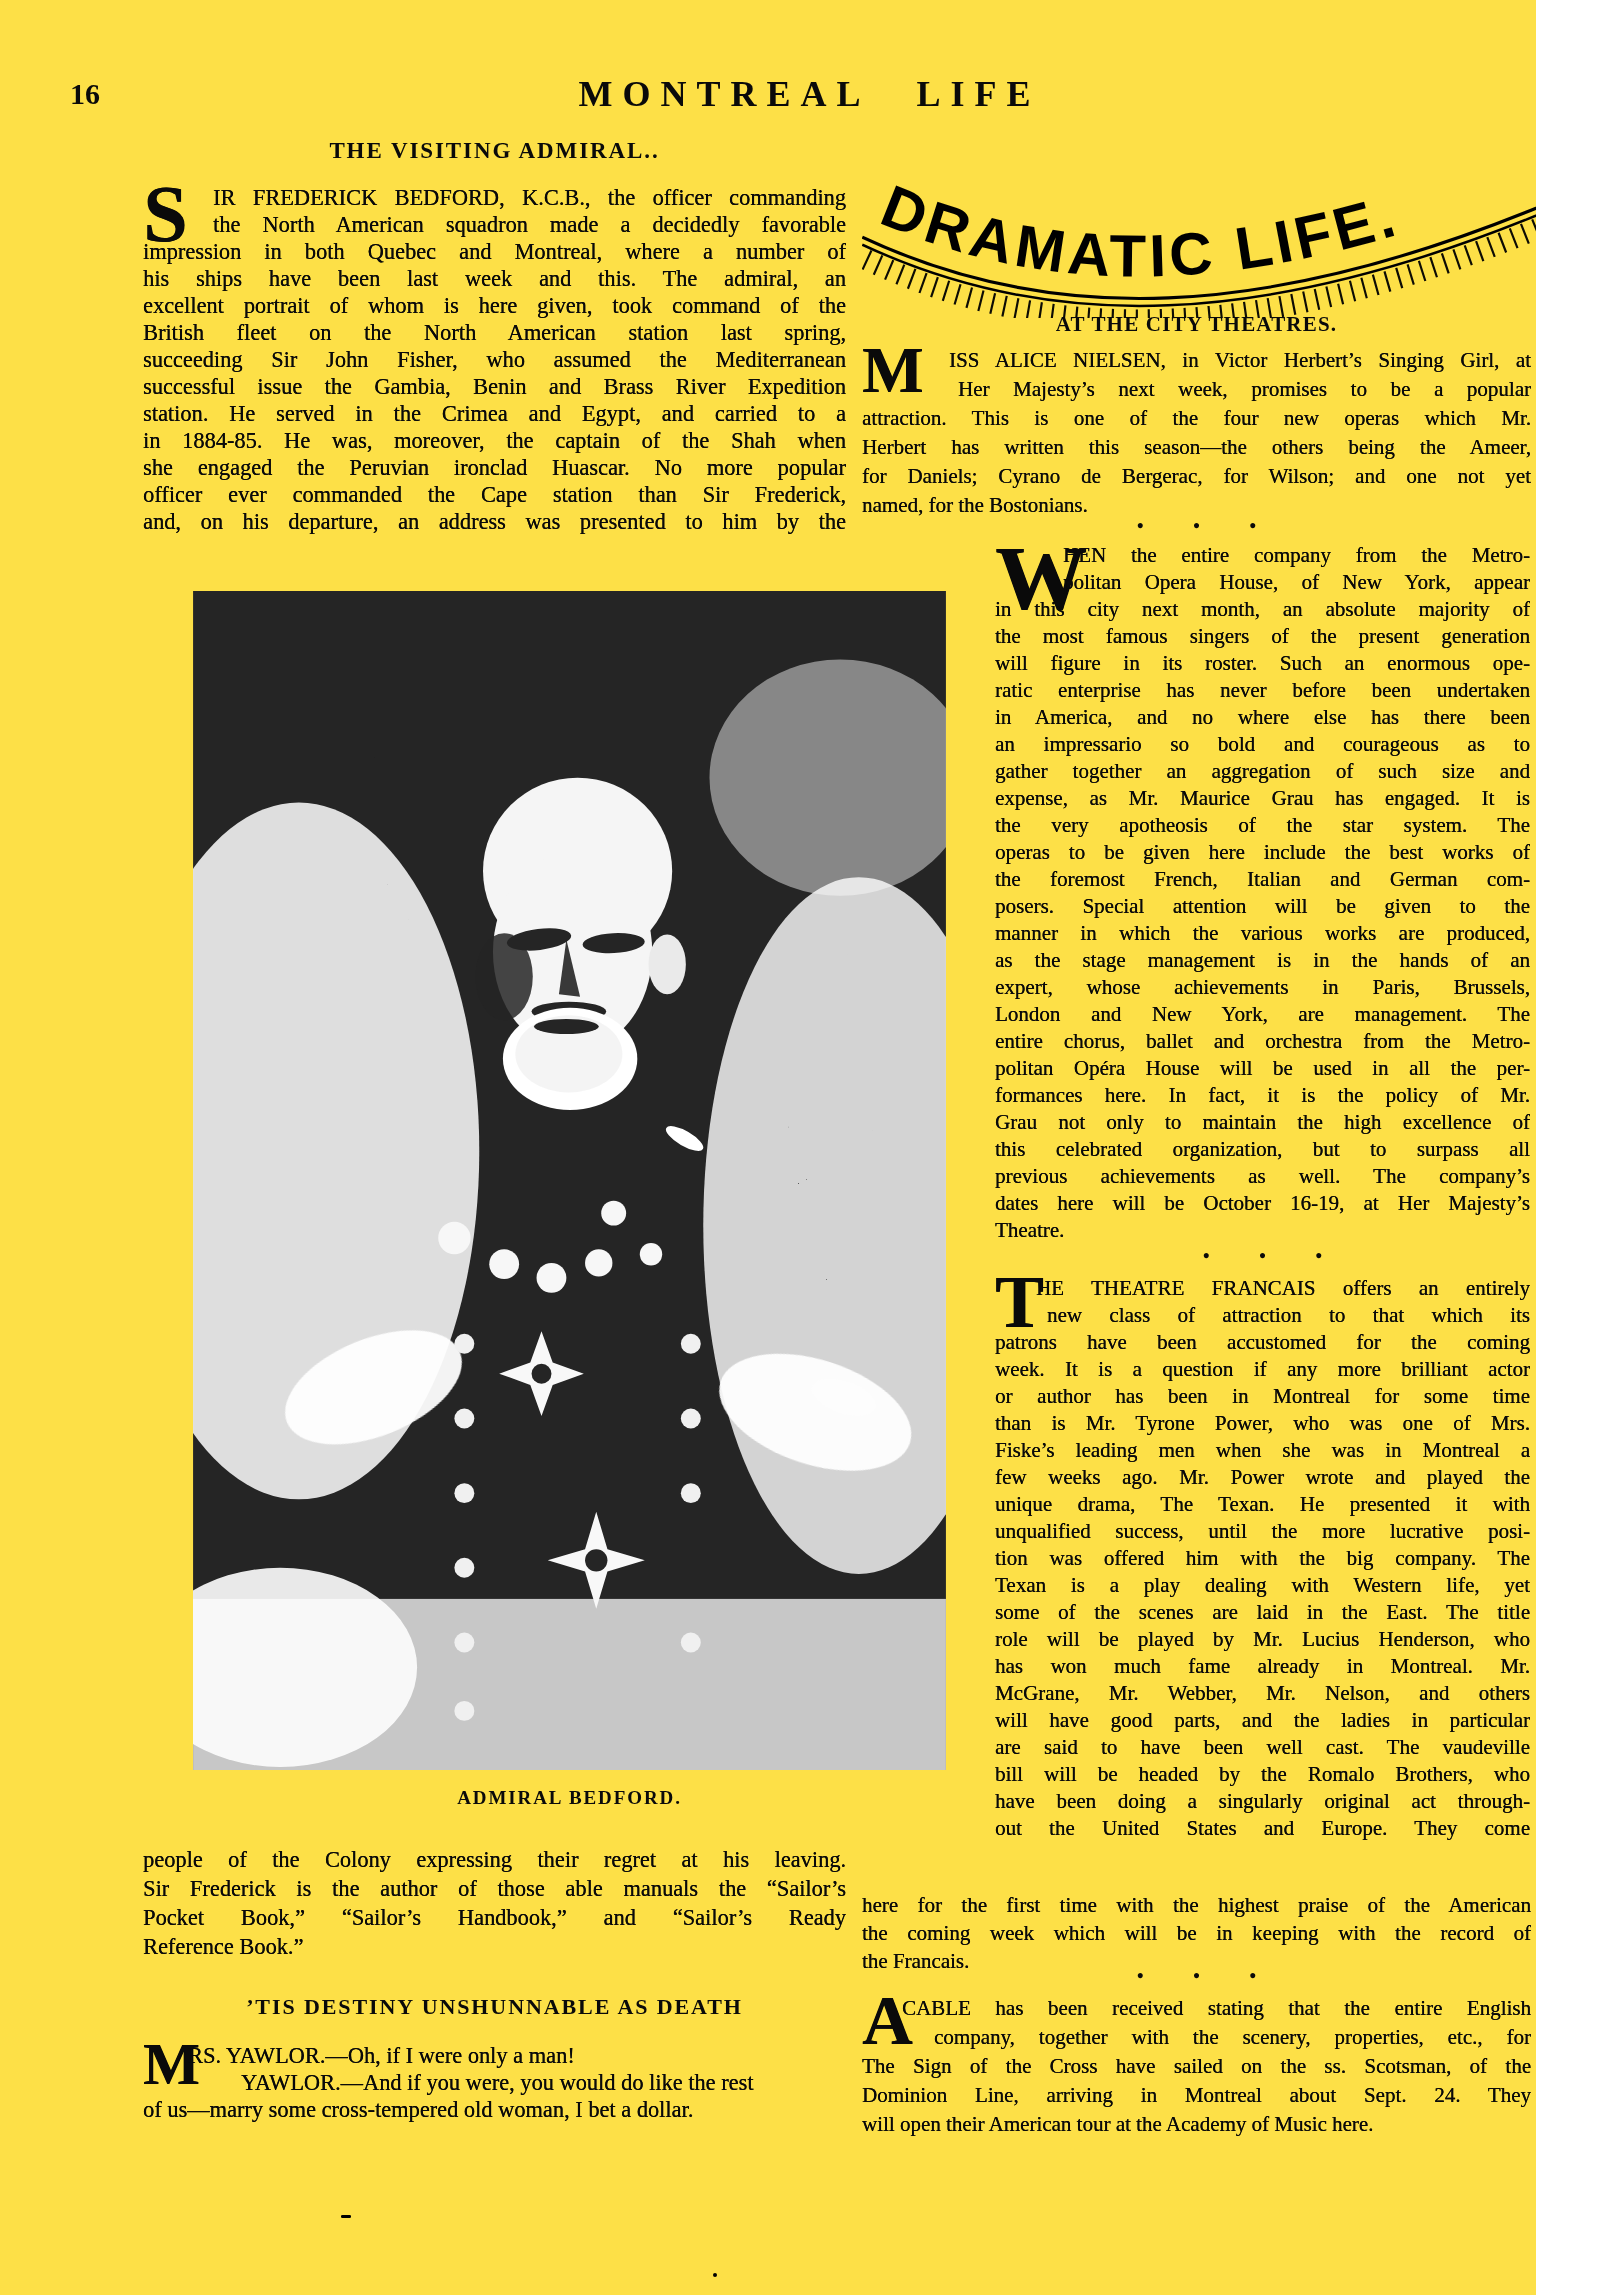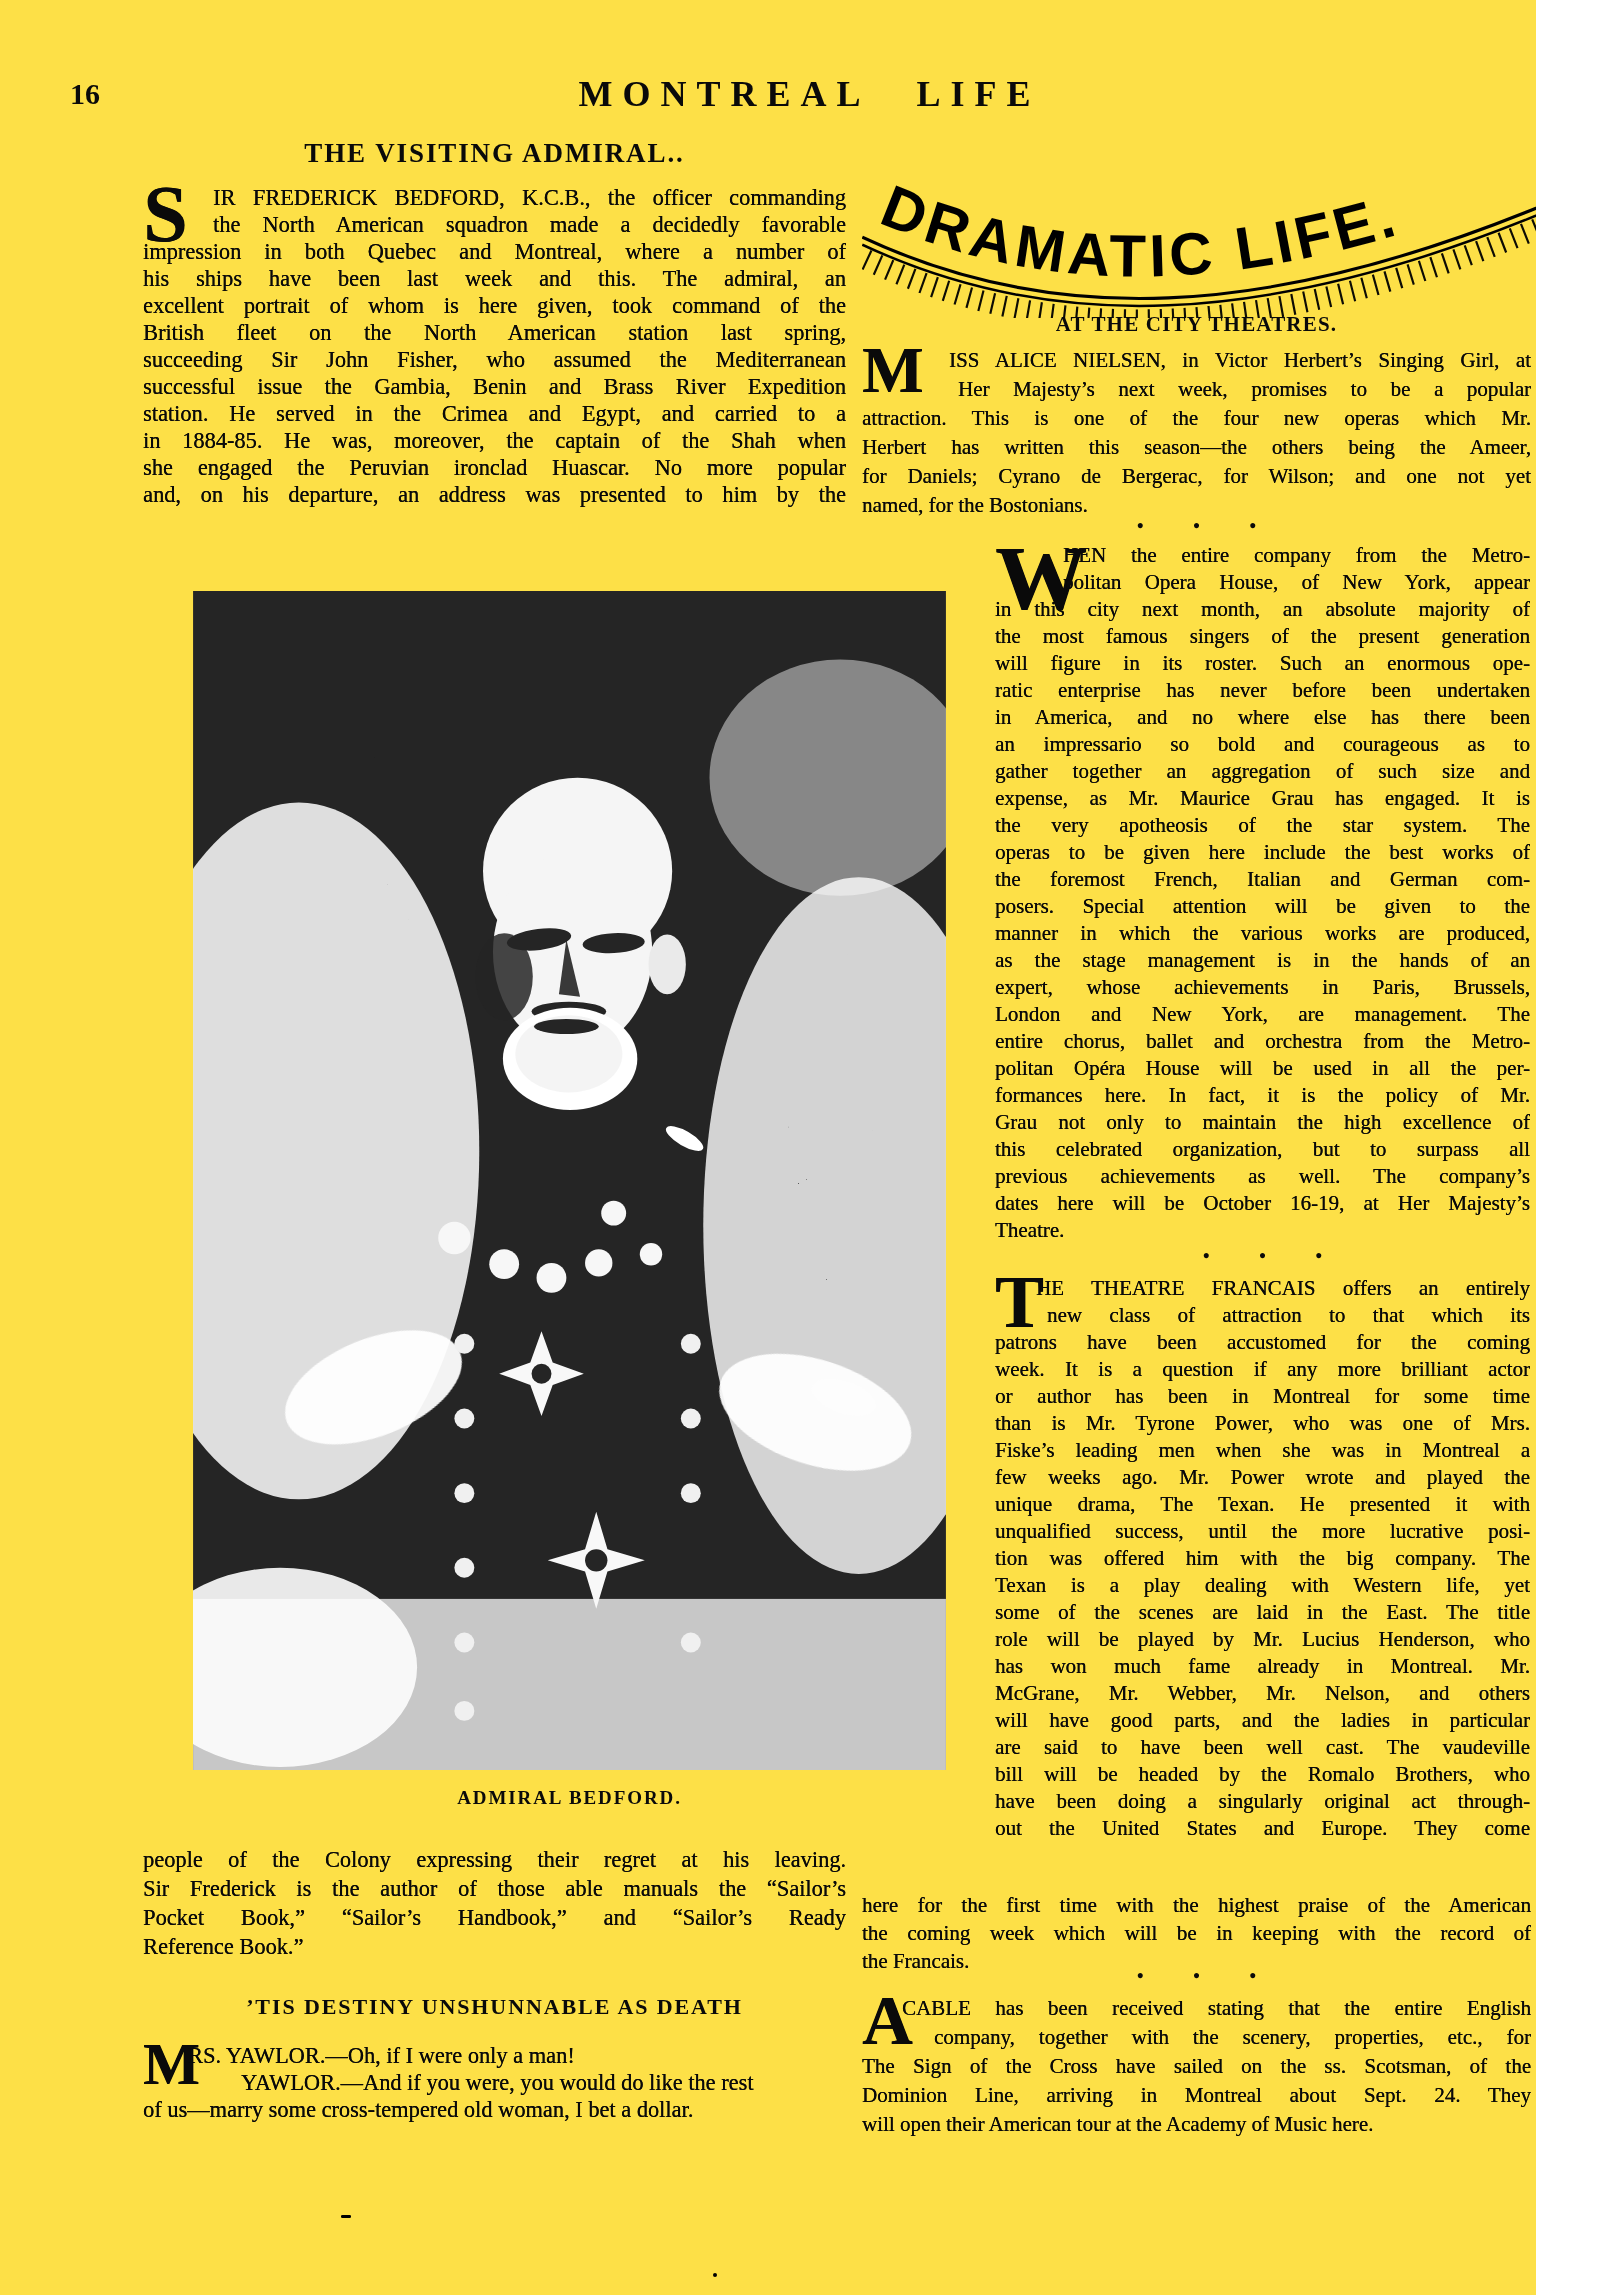--- a/index.html
+++ b/index.html
@@ -2,21 +2,21 @@
 <html style="font-size:10px"><head>
 <meta charset="utf-8">
 <style>
   html,body{margin:0;padding:0;background:#ffffff;}
   body{width:1619px;height:2295px;font-family:"Liberation Serif","DejaVu Serif",serif;color:#0a0a0a;}
   .page{position:relative;width:1536px;height:2295px;overflow:hidden;background:#fde047;}
   .abs{position:absolute;}
   .masthead{top:73px;left:0;width:1619px;text-align:center;font-size:36px;font-weight:700;letter-spacing:10px;word-spacing:29px;}
   .pageno{top:77px;left:70px;font-size:30px;font-weight:700;}
   .h-center{text-align:center;font-weight:700;}
-  .h1{font-size:27px;letter-spacing:1.9px;}
+  .h1{font-size:23px;letter-spacing:1.9px;}
   .h2{font-size:21px;letter-spacing:1.2px;}
   .caption{font-size:19px;letter-spacing:1.9px;font-weight:700;text-align:center;}
   .para{position:absolute;}
   .para .lines{position:relative;}
   .line{text-align:justify;text-align-last:justify;overflow:hidden;white-space:normal;text-shadow:0.2px 0 0 currentColor;}
   .line.last{text-align-last:left;}
   [data-no-last] .line.last{text-align-last:justify;}
   .dropcap{position:absolute;left:0;top:-2.5px;font-weight:700;line-height:0.82;text-shadow:0.4px 0 0 currentColor;}
   .p-admiral{font-size:22.4px;line-height:27px;}
   .p-admiral .lines > .line:nth-child(-n+2){padding-left:70px;}
@@ -57,20 +57,21 @@
         <div class="line">the North American squadron made a decidedly favorable</div>
         <div class="line">impression in both Quebec and Montreal, where a number of</div>
         <div class="line">his ships have been last week and this. The admiral, an</div>
         <div class="line">excellent portrait of whom is here given, took command of the</div>
         <div class="line">British fleet on the North American station last spring,</div>
         <div class="line">succeeding Sir John Fisher, who assumed the Mediterranean</div>
         <div class="line">successful issue the Gambia, Benin and Brass River Expedition</div>
         <div class="line">station. He served in the Crimea and Egypt, and carried to a</div>
         <div class="line">in 1884-85. He was, moreover, the captain of the Shah when</div>
         <div class="line">she engaged the Peruvian ironclad Huascar. No more popular</div>
+        <div class="line">officer ever commanded the Cape station than Sir Frederick,</div>
         <div class="line last">and, on his departure, an address was presented to him by the</div>
       </div>
   </div>
 
   <div class="abs" style="left:193px;top:591px;width:753px;height:1179px;">
     <svg width="753" height="1179" viewBox="0 0 1210 1895">
       <defs>
         <filter id="speckA" x="-10%" y="-10%" width="120%" height="120%">
           <feTurbulence type="fractalNoise" baseFrequency="0.18" numOctaves="3" seed="4"></feTurbulence>
           <feColorMatrix type="matrix" values="0 0 0 0 1  0 0 0 0 1  0 0 0 0 1  7 7 7 -6 0"></feColorMatrix>

